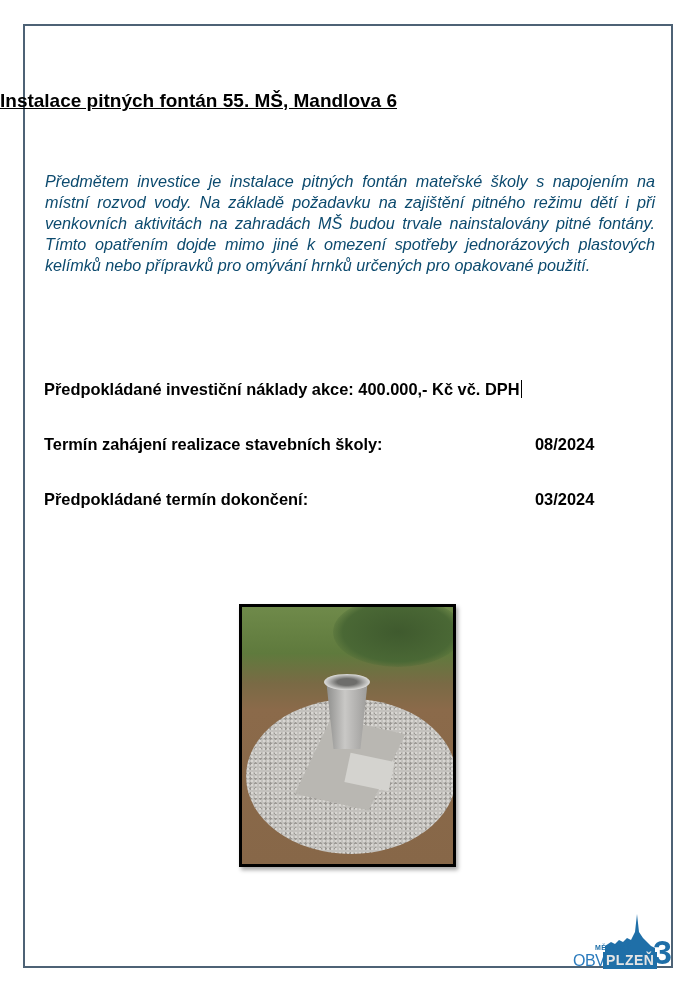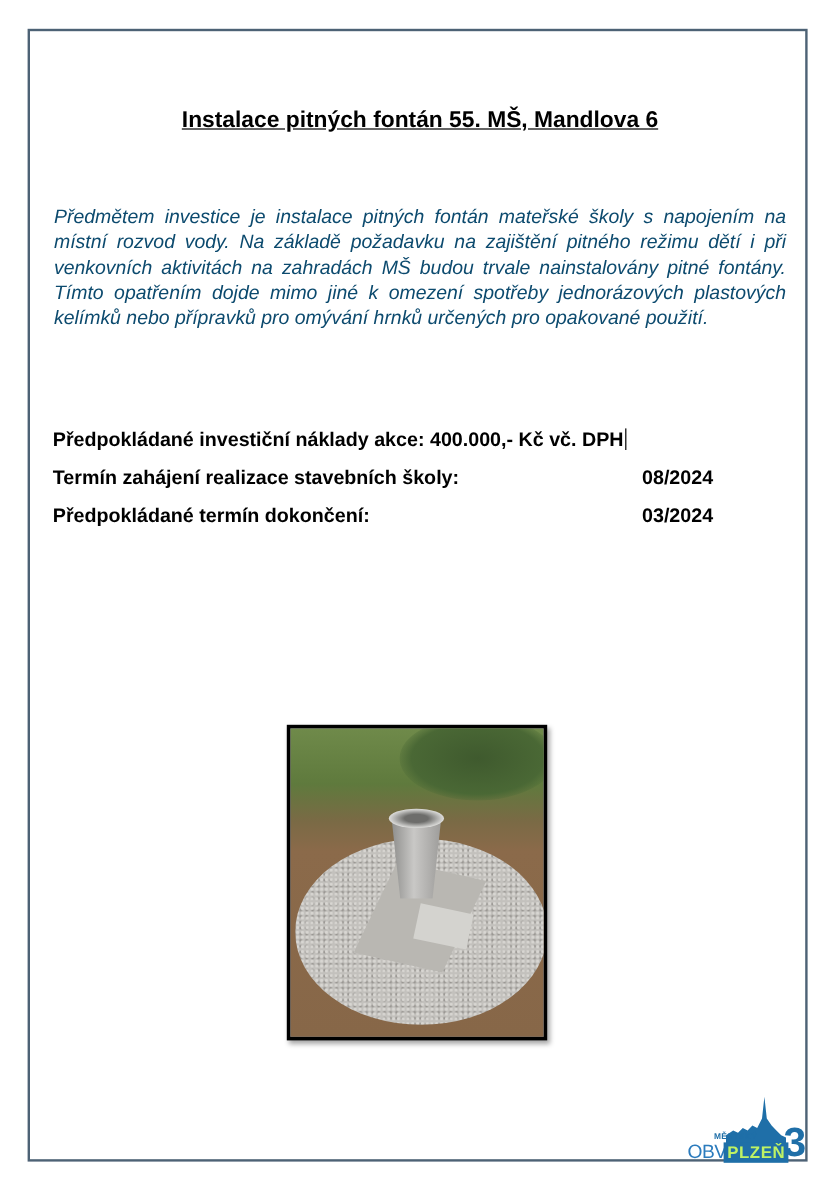--- a/index.html
+++ b/index.html
@@ -1,39 +1,39 @@
 <!DOCTYPE html>
 <html><head>
 <meta charset="utf-8">
 <style>
   html, body { margin:0; padding:0; background:#ffffff; }
   body { width:700px; height:995px; position:relative; overflow:hidden; font-family:"Liberation Sans", sans-serif; color:#000; }
   .frame { position:absolute; left:23px; top:24px; width:650px; height:944px; border:2px solid #4d6275; box-sizing:border-box; }
-  .title { position:absolute; left:0; top:90px; width:700px; text-align:center; font-size:19px; font-weight:bold; text-decoration:underline; }
+  .title { position:absolute; left:0; top:90px; width:700px; text-align:left; font-size:19px; font-weight:bold; text-decoration:underline; }
   .para { position:absolute; left:45px; top:171px; width:610px; font-size:16.2px; font-style:italic; line-height:21px; text-align:justify; color:#0c4a6e; }
   .facts { position:absolute; left:44px; top:357px; width:600px; }
-  .fact { position:relative; height:32px; font-size:16.4px; font-weight:bold; }
+  .fact { position:relative; height:32px; font-size:16.4px; font-weight:bold;margin-top:23px; }
   .fact .lbl { position:absolute; left:0; top:0; white-space:nowrap; }
   .fact .val { position:absolute; left:491px; top:0; }
   .cursor { display:inline-block; width:1px; height:18px; background:#000; vertical-align:-3px; margin-left:1px; }
   .photo { position:absolute; left:239px; top:604px; width:217px; height:263px; border:3px solid #000; box-sizing:border-box; overflow:hidden;
     box-shadow:2px 3px 4px rgba(0,0,0,0.35);
     background:
       linear-gradient(180deg, #6f8a4a 0%, #5f7a3d 18%, #7a6a45 30%, #8b6a4a 40%, #876748 100%); }
   .photo .trees { position:absolute; right:-10px; top:-10px; width:130px; height:70px; border-radius:50%; background:radial-gradient(ellipse at center, #3f5a2e 0%, #4a6835 60%, rgba(74,104,53,0) 75%); }
   .photo .gravel { position:absolute; left:4px; top:92px; width:210px; height:155px; border-radius:50%;
     background: radial-gradient(circle, #d8d6d2 0 1px, transparent 1.5px) 0 0/4px 4px, radial-gradient(circle, #9b9894 0 1px, transparent 1.5px) 2px 2px/5px 5px, #c3c1bd; }
   .photo .slab { position:absolute; left:68px; top:118px; width:80px; height:78px; background:#b9b7b2; transform:skewX(-15deg) rotate(12deg); }
   .photo .plate { position:absolute; left:105px; top:150px; width:45px; height:30px; background:#d4d3cf; transform:rotate(12deg); }
   .photo .cup { position:absolute; left:84px; top:72px; width:42px; height:70px; background:linear-gradient(90deg,#8d8d8b,#c9c8c6 45%,#9c9b99); clip-path:polygon(0 0,100% 0,82% 100%,18% 100%); }
   .photo .rim { position:absolute; left:82px; top:67px; width:46px; height:16px; border-radius:50%; background:radial-gradient(ellipse,#6d6d6b 30%,#dcdcda 70%); }
   .logo { position:absolute; left:549px; top:912px; width:126px; height:60px; }
   .logo .m { position:absolute; left:46px; top:32px; font-size:7px; font-weight:bold; color:#1f6fa8; letter-spacing:0.3px; }
   .logo .ob { position:absolute; left:0; top:40px; font-size:16px; color:#2b7bbd; letter-spacing:-0.5px;margin-left:24px; }
-  .logo .pl { position:absolute; left:54px; top:40px; height:17px; padding:0 3px; background:#1f6fa8; color:#bef264; font-size:14px; font-weight:bold; line-height:17px; letter-spacing:0.5px; }
+  .logo .pl { position:absolute; left:54px; top:40px; height:17px; padding:0 3px; background:#1f6fa8; color:#e5e5e5; font-size:14px; font-weight:bold; line-height:17px; letter-spacing:0.5px; }
   .logo .three { position:absolute; left:104px; top:22px; font-size:34px; font-weight:bold; color:#1f6fa8; line-height:36px; }
   .logo svg { position:absolute; left:56px; top:0; }
 </style>
 </head>
 <body>
 
 <div class="frame"></div>
 
 <div class="title">Instalace pitných fontán 55. MŠ, Mandlova 6</div>
 

